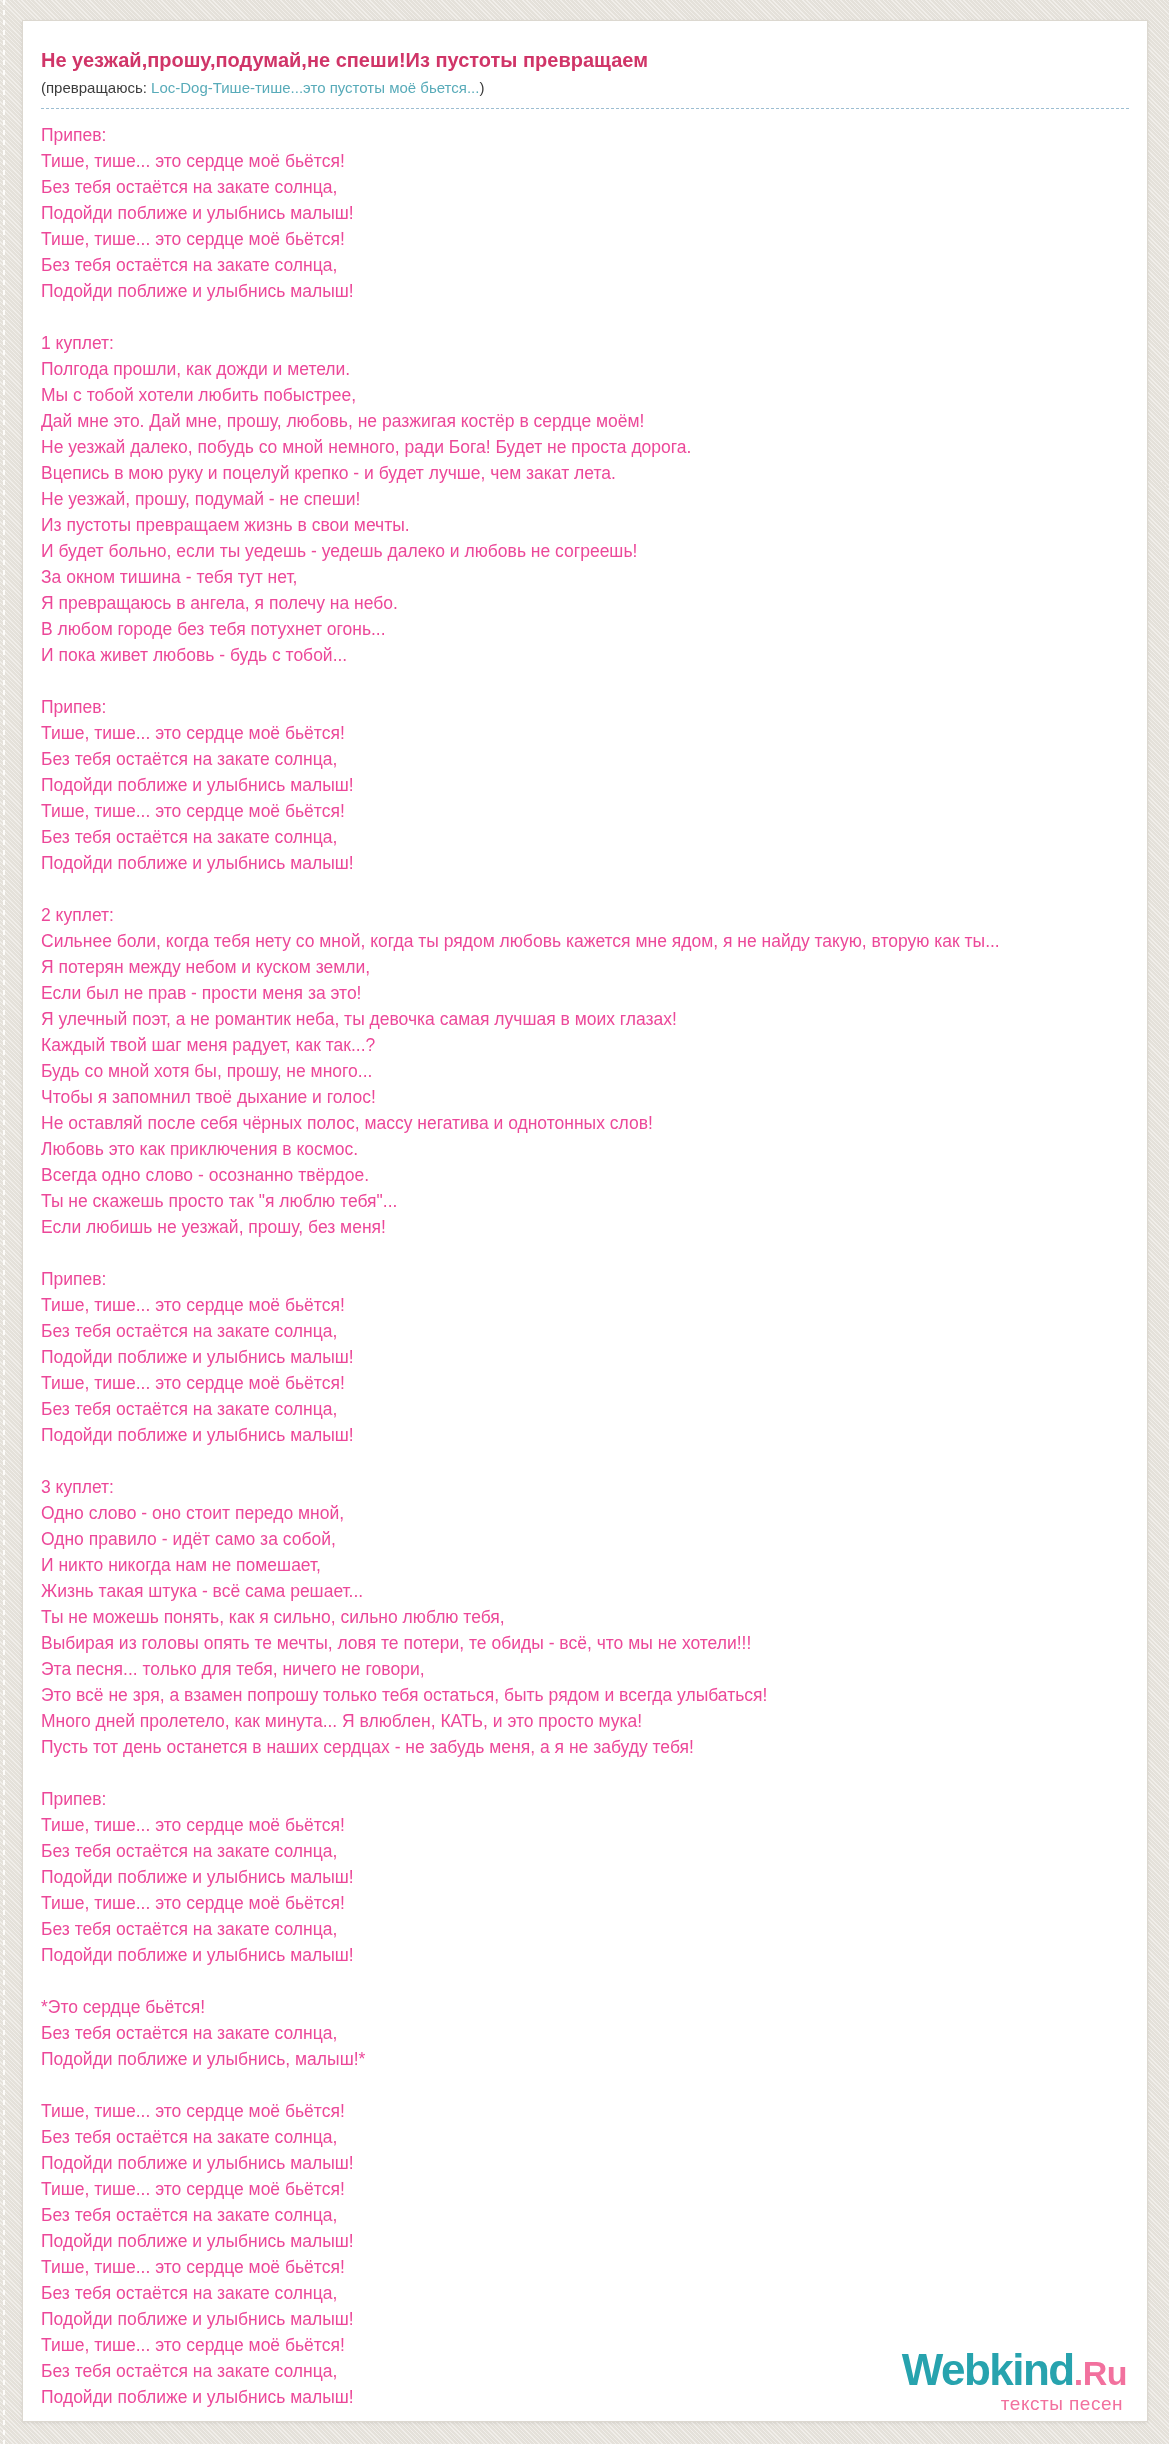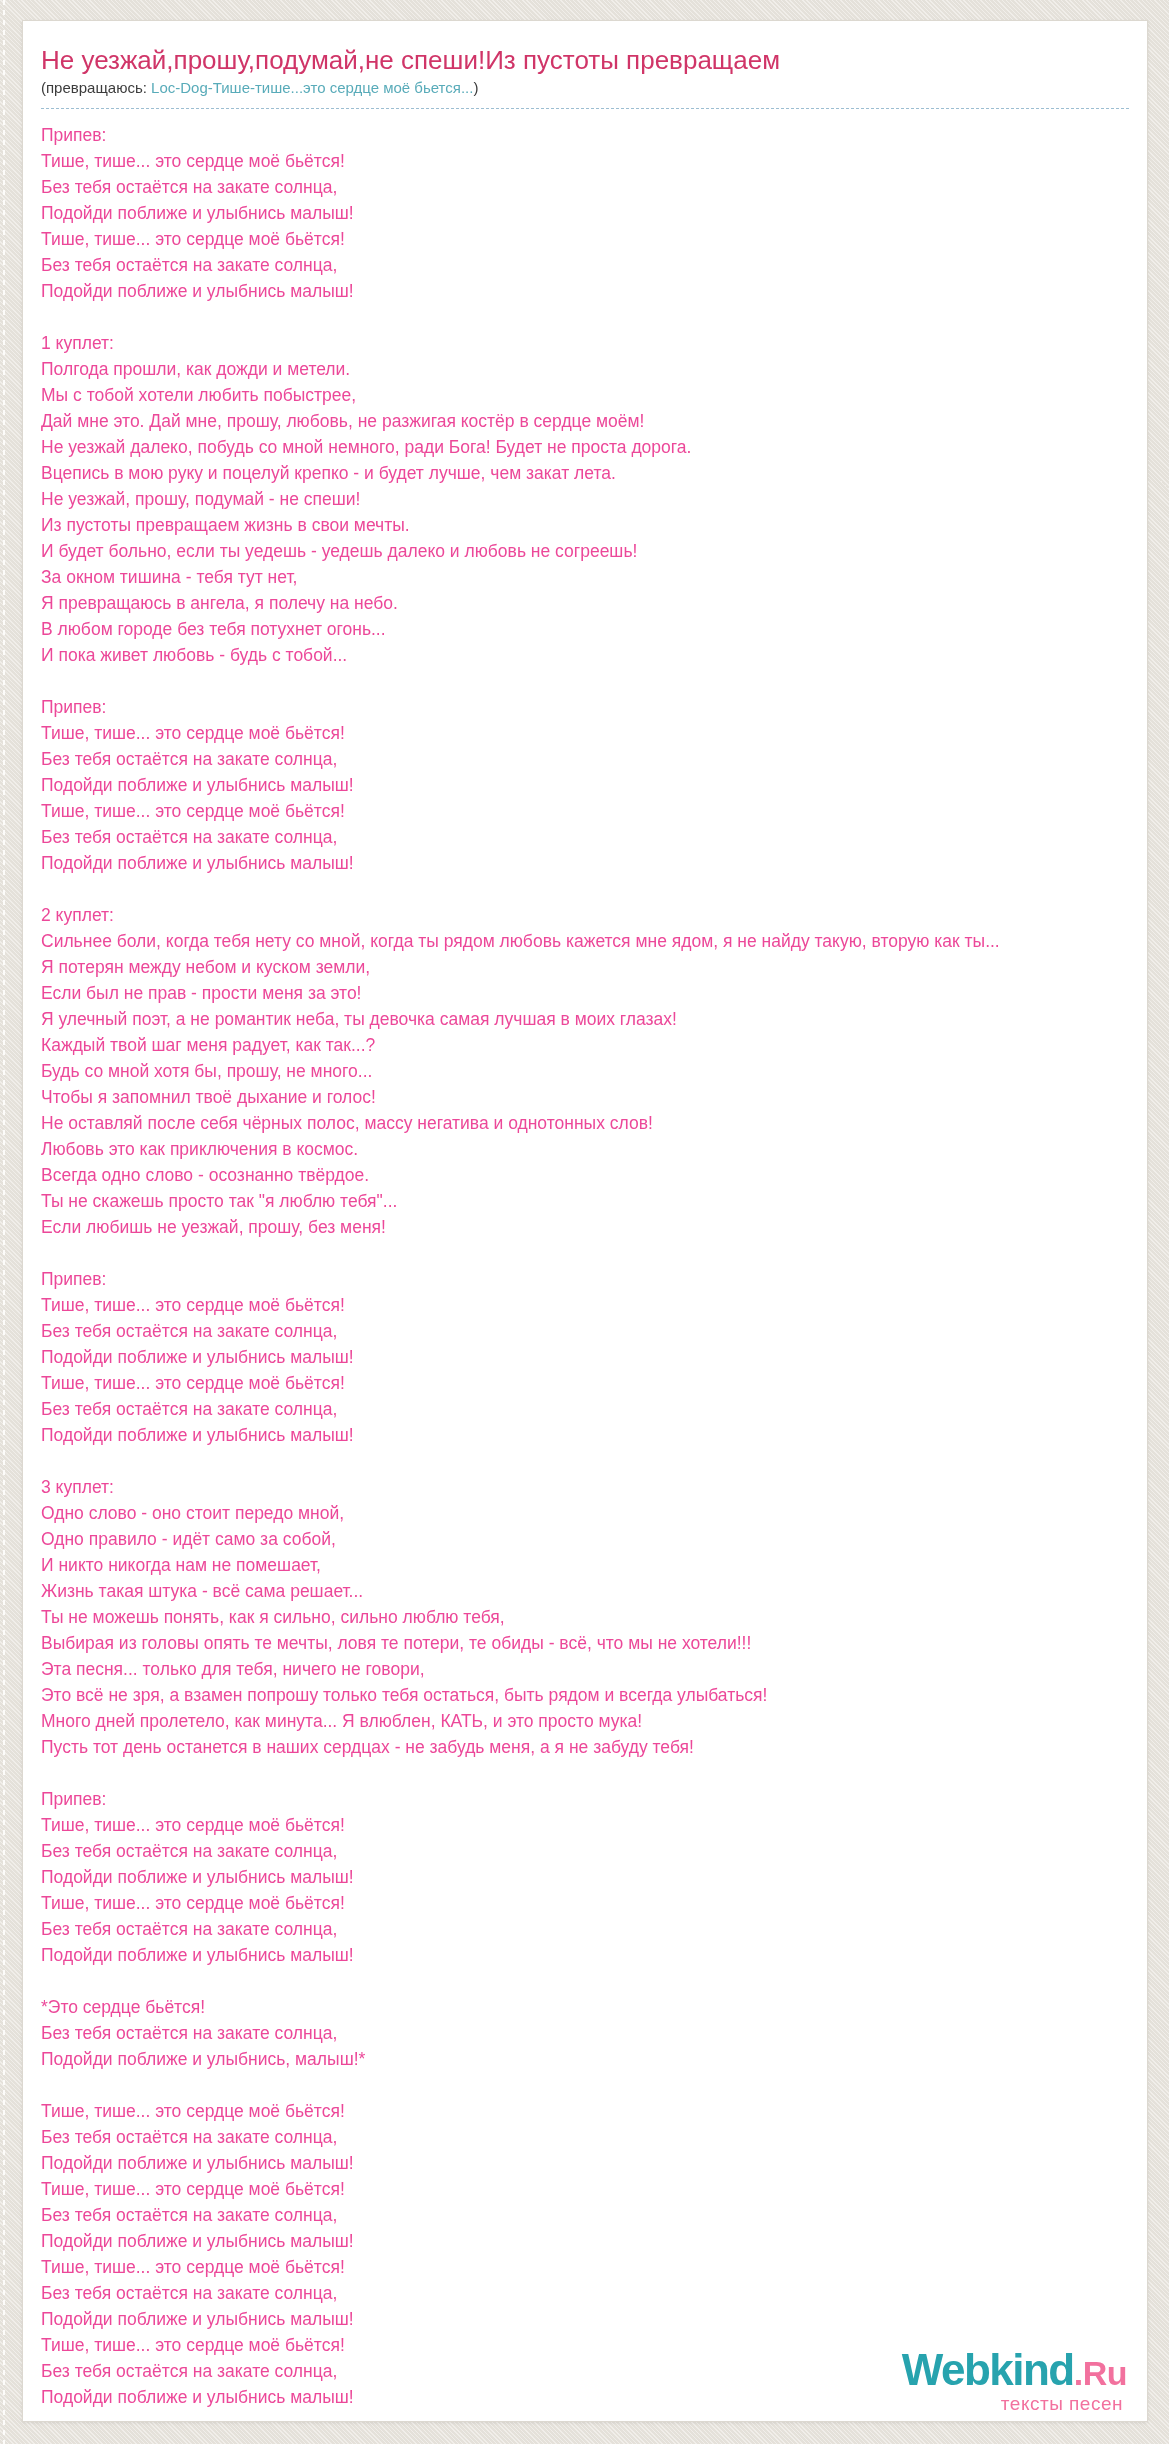--- a/index.html
+++ b/index.html
@@ -15,21 +15,21 @@
     content:"";position:absolute;left:3px;top:0;bottom:0;width:2px;
     background:repeating-linear-gradient(to bottom,#fdfcfa 0 5px,rgba(0,0,0,0) 5px 10px);
   }
   .card{
     position:absolute;left:22px;top:20px;width:1126px;height:2402px;
     box-sizing:border-box;background:#ffffff;
     border:1px solid #dcd8d0;box-shadow:0 1px 3px rgba(0,0,0,.08);
     padding:22px 18px 0 18px;overflow:hidden;
   }
   .page-title{
-    margin:0;font-size:26px;font-weight:400;line-height:34px;
+    margin:0;font-size:20px;font-weight:700;line-height:34px;
     color:var(--title,#d03568);
   }
   .performer{
     margin-top:2px;font-size:15px;color:#3c3c3c;line-height:18px;
     border-bottom:1px dashed var(--dashed-line,#9cbed2);
     padding-bottom:11px;
   }
   .performer a{color:var(--link,#58abb9);text-decoration:none;cursor:pointer;}
   .lyrics{
     margin-top:13px;font-size:17.5px;line-height:26px;color:#ec4899;
@@ -52,21 +52,21 @@
   .logo-tagline{
     font-size:19px;font-weight:400;letter-spacing:.5px;margin-top:-4px;
     padding-right:4px;color:var(--logo-pink,#f2719e);
   }
 </style>
 </head>
 <body>
 
 <div class="card">
   <h1 class="page-title">Не уезжай,прошу,подумай,не спеши!Из пустоты превращаем</h1>
-  <div class="performer"><span>(превращаюсь: </span><a href="#">Loc-Dog-Тише-тише...это сердце моё бьется...</a><span>)</span></div>
+  <div class="performer"><span>(превращаюсь: </span><a href="#">Loc-Dog-Тише-тише...это пустоты моё бьется...</a><span>)</span></div>
   <div class="lyrics">
       <p class="stanza">Припев:
 Тише, тише... это сердце моё бьётся!
 Без тебя остаётся на закате солнца,
 Подойди поближе и улыбнись малыш!
 Тише, тише... это сердце моё бьётся!
 Без тебя остаётся на закате солнца,
 Подойди поближе и улыбнись малыш!</p>
       <p class="stanza">1 куплет:
 Полгода прошли, как дожди и метели.

